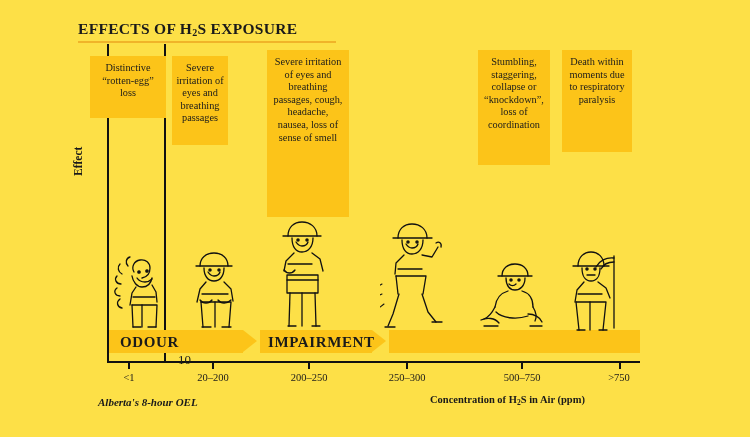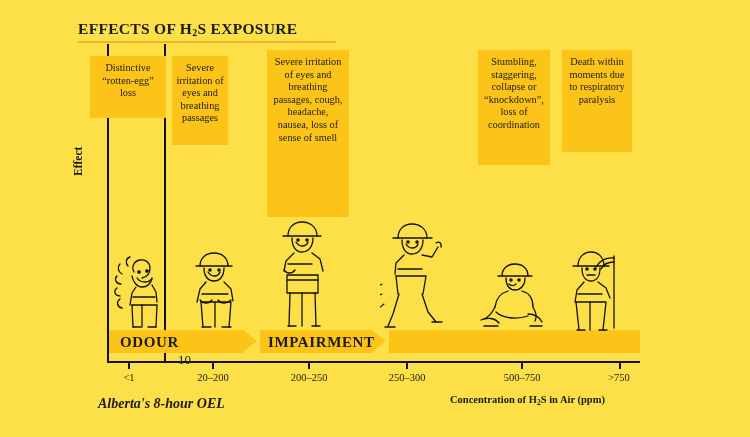--- a/index.html
+++ b/index.html
@@ -106,35 +106,34 @@
     left: 152px;
     top: 352px;
     font-size: 13px;
     color: #1a1a1a;
     margin-left: 26px;
   }
   .oel-note {
     position: absolute;
     left: 98px;
     top: 396px;
-    font-size: 14px;
+    font-size: 11px;
     font-style: italic;
     font-weight: bold;
     color: #1a1a1a;
     white-space: nowrap;
   }
   .x-axis-title {
     position: absolute;
     left: 430px;
     top: 394px;
     font-size: 10.5px;
     font-weight: bold;
     color: #1a1a1a;
     white-space: nowrap;
-    margin-left: 20px;
   }
   .x-axis-title sub {
     font-size: 7.5px;
     vertical-align: baseline;
     position: relative;
     top: 2px;
   }
 
   
   .callout {

